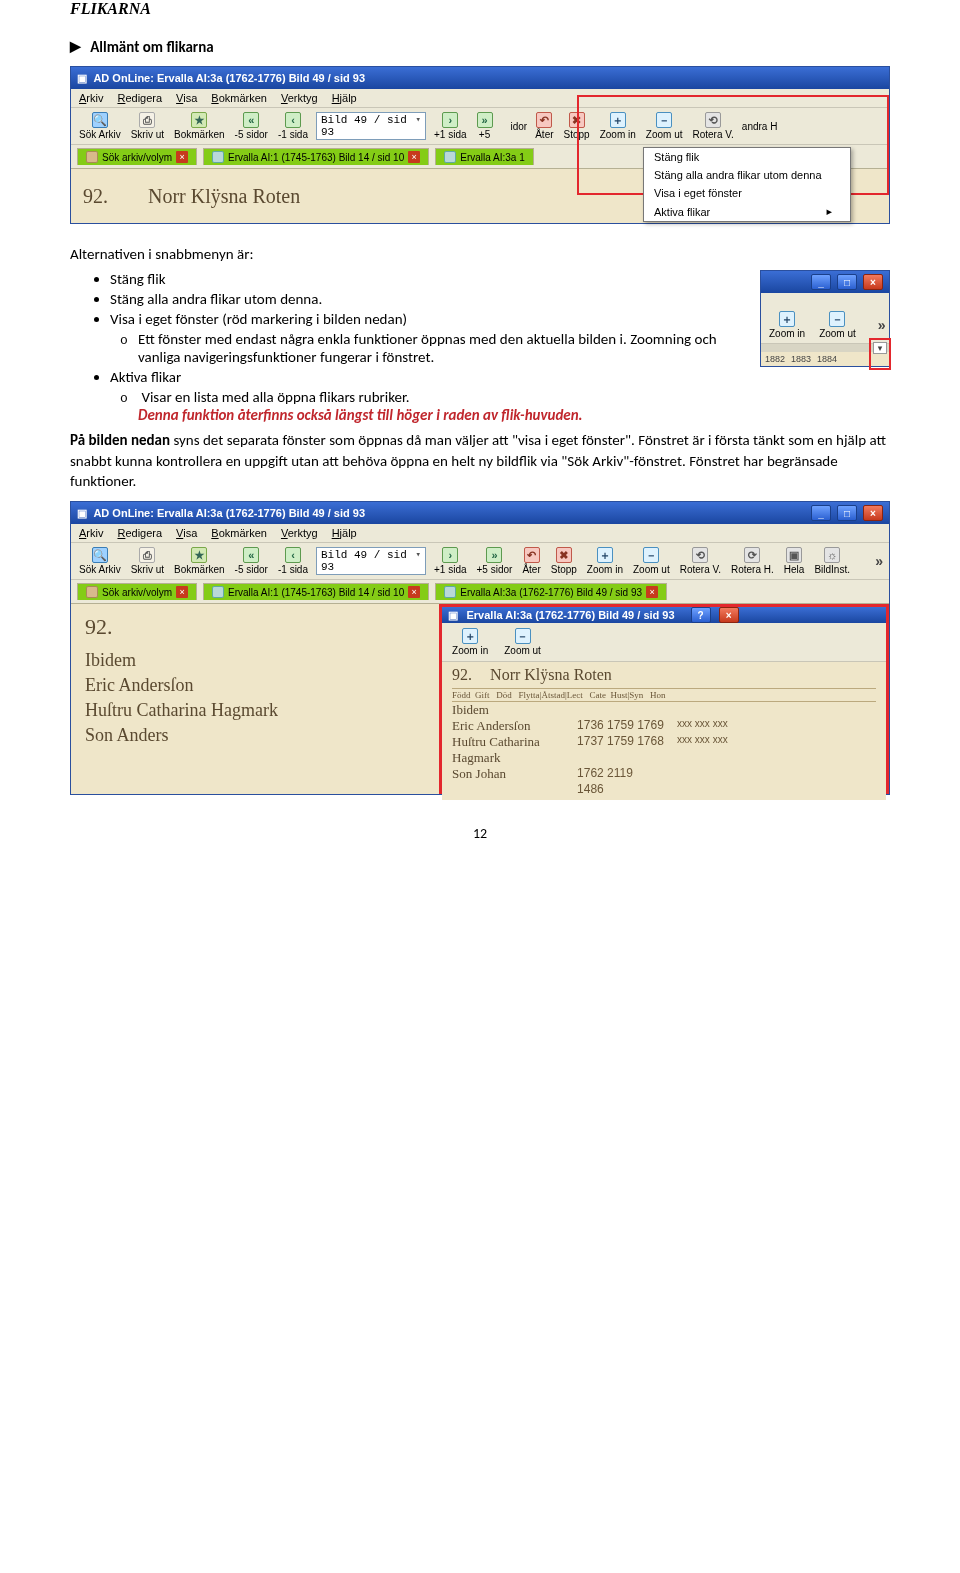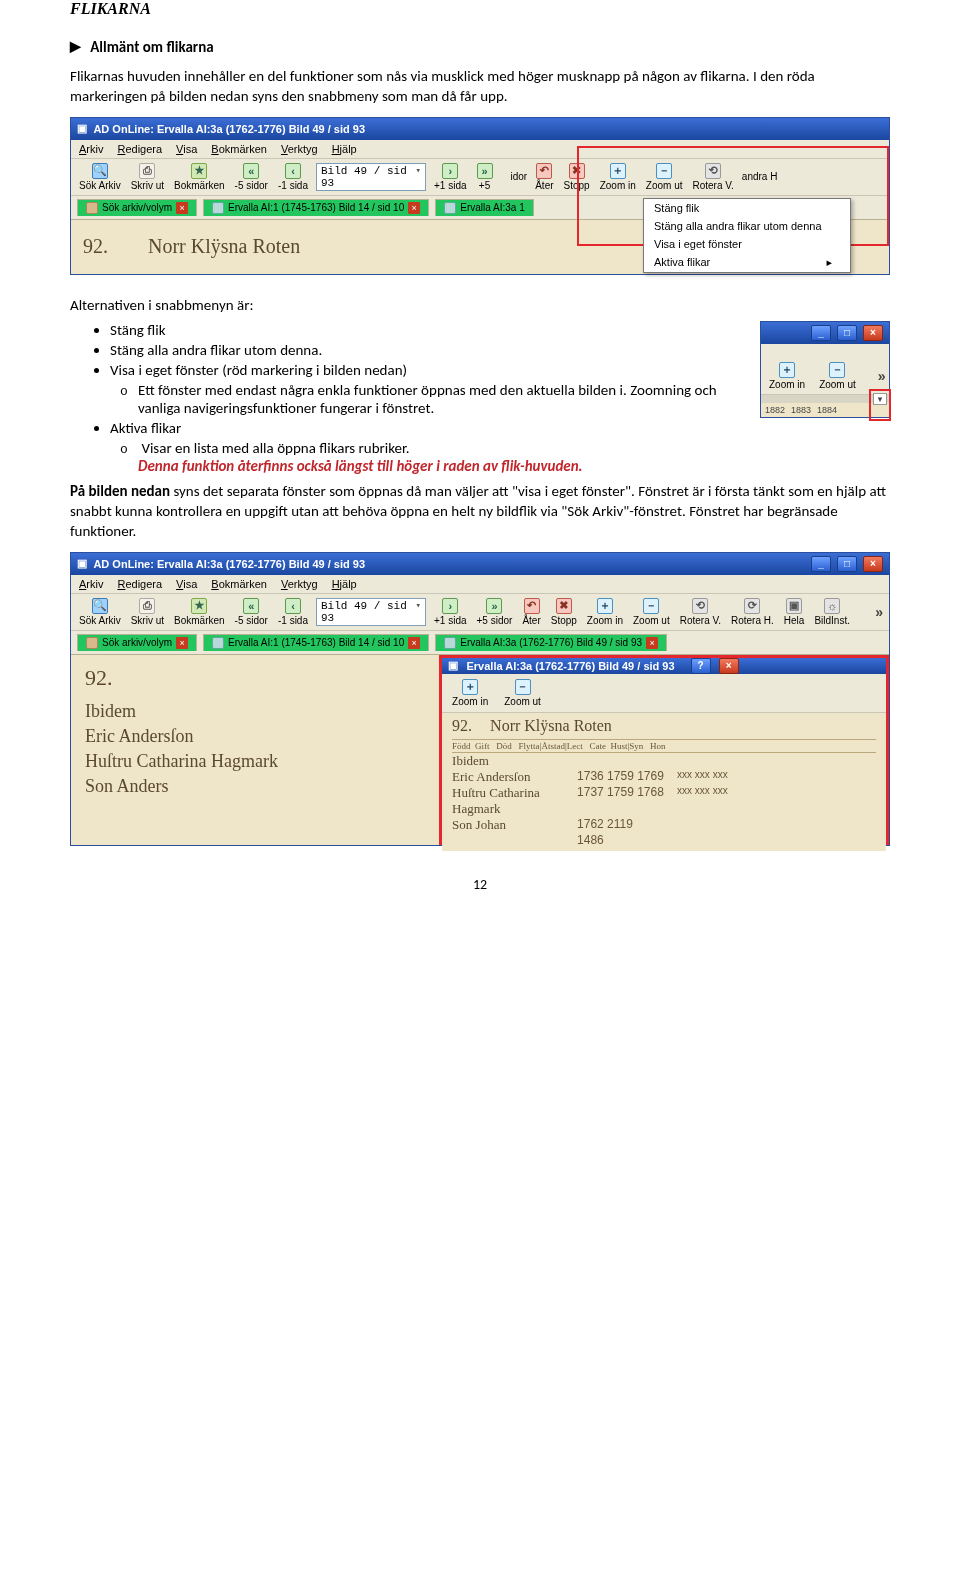--- a/index.html
+++ b/index.html
@@ -188,21 +188,21 @@
   .pageinput .caret { font-size: 9px; color:#555; }
   .tabbar {
     background: #ece9d8;
     display: flex;
     align-items: center;
     gap: 6px;
     padding: 3px 6px;
     border-bottom: 1px solid #b5b093;
   }
   .tab {
-    background: #22c55e;
+    background: #84cc16;
     border: 1px solid #b5b093;
     border-bottom: none;
     padding: 2px 8px;
     display: flex; align-items: center; gap: 4px;
     font-size: 10px;
   }
   .tab .x {
     width: 12px; height: 12px;
     background: #c73a1d; color: #fff;
     display:flex;align-items:center;justify-content:center;
@@ -316,21 +316,20 @@
 <div class="page">
 
 
   <h2 class="flik-title">FLIKARNA</h2>
 
   <div class="sub-heading">
     <span class="tri">▶</span>
     <span>Allmänt om flikarna</span>
   </div>
 
-  <p>Flikarnas huvuden innehåller en del funktioner som nås via musklick med höger musknapp på någon av flikarna. I den röda markeringen på bilden nedan syns den snabbmeny som man då får upp.</p>
 
   <div class="winshot">
     <div class="titlebar">
       <span>▣</span>
       <span>AD OnLine: Ervalla AI:3a (1762-1776) Bild 49 / sid 93</span>
     </div>
     <div class="menubar">
       <span>Arkiv</span>
       <span>Redigera</span>
       <span>Visa</span>

